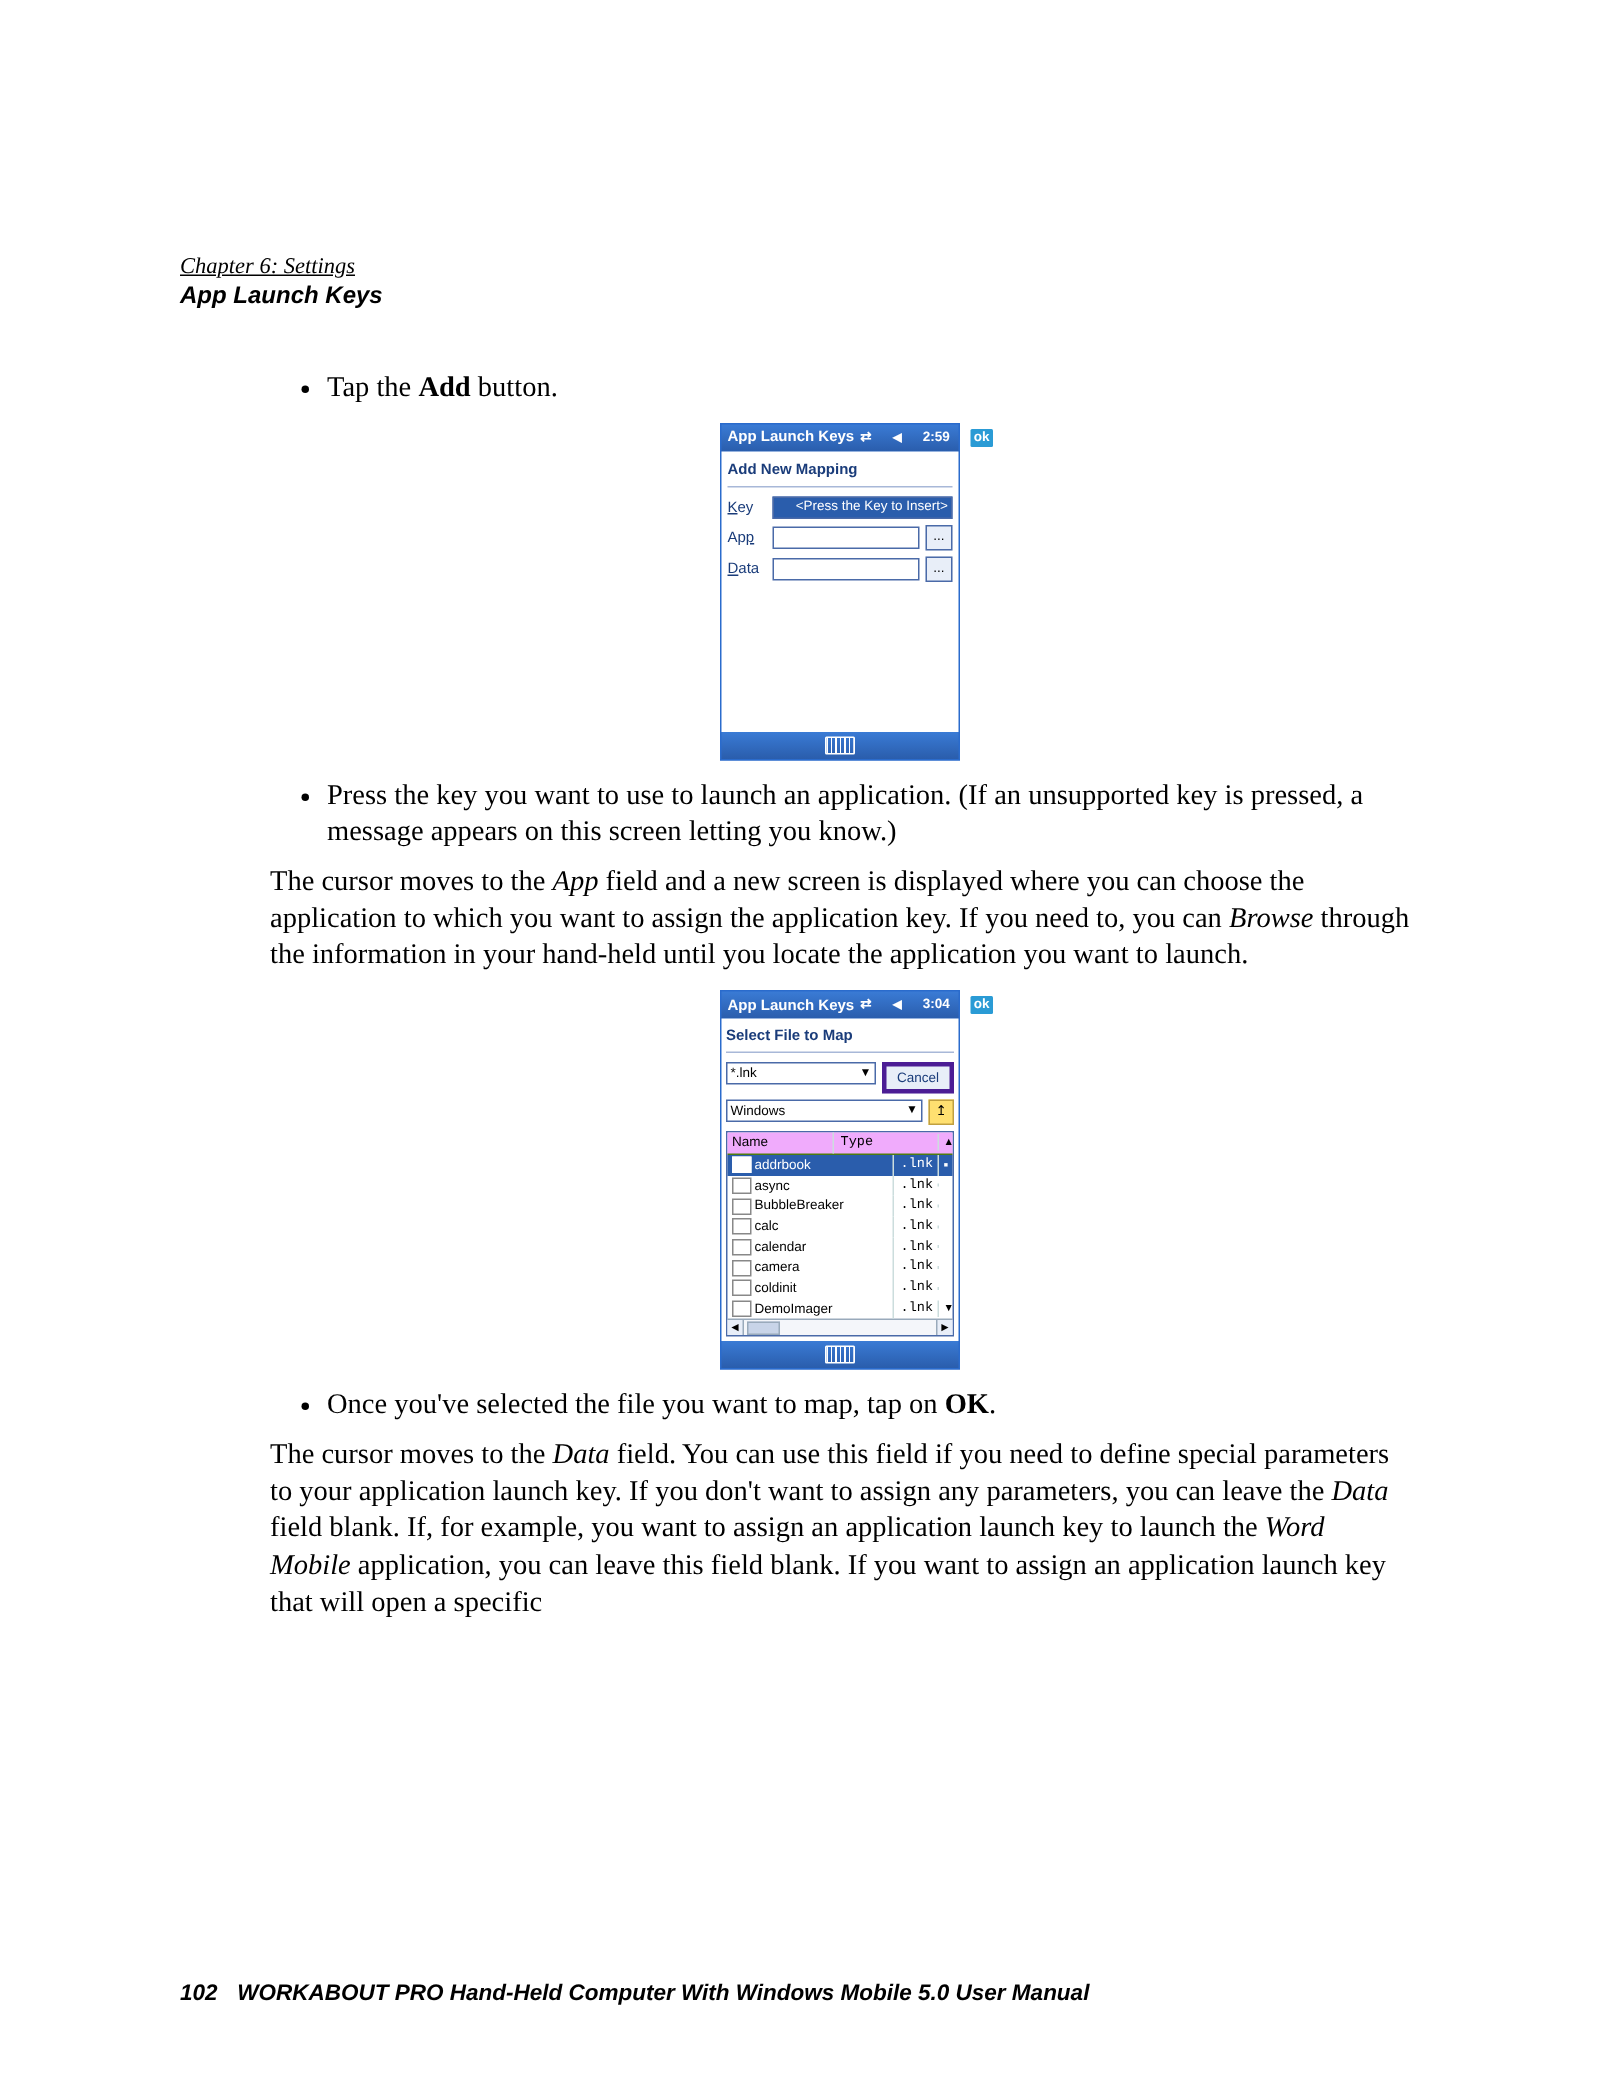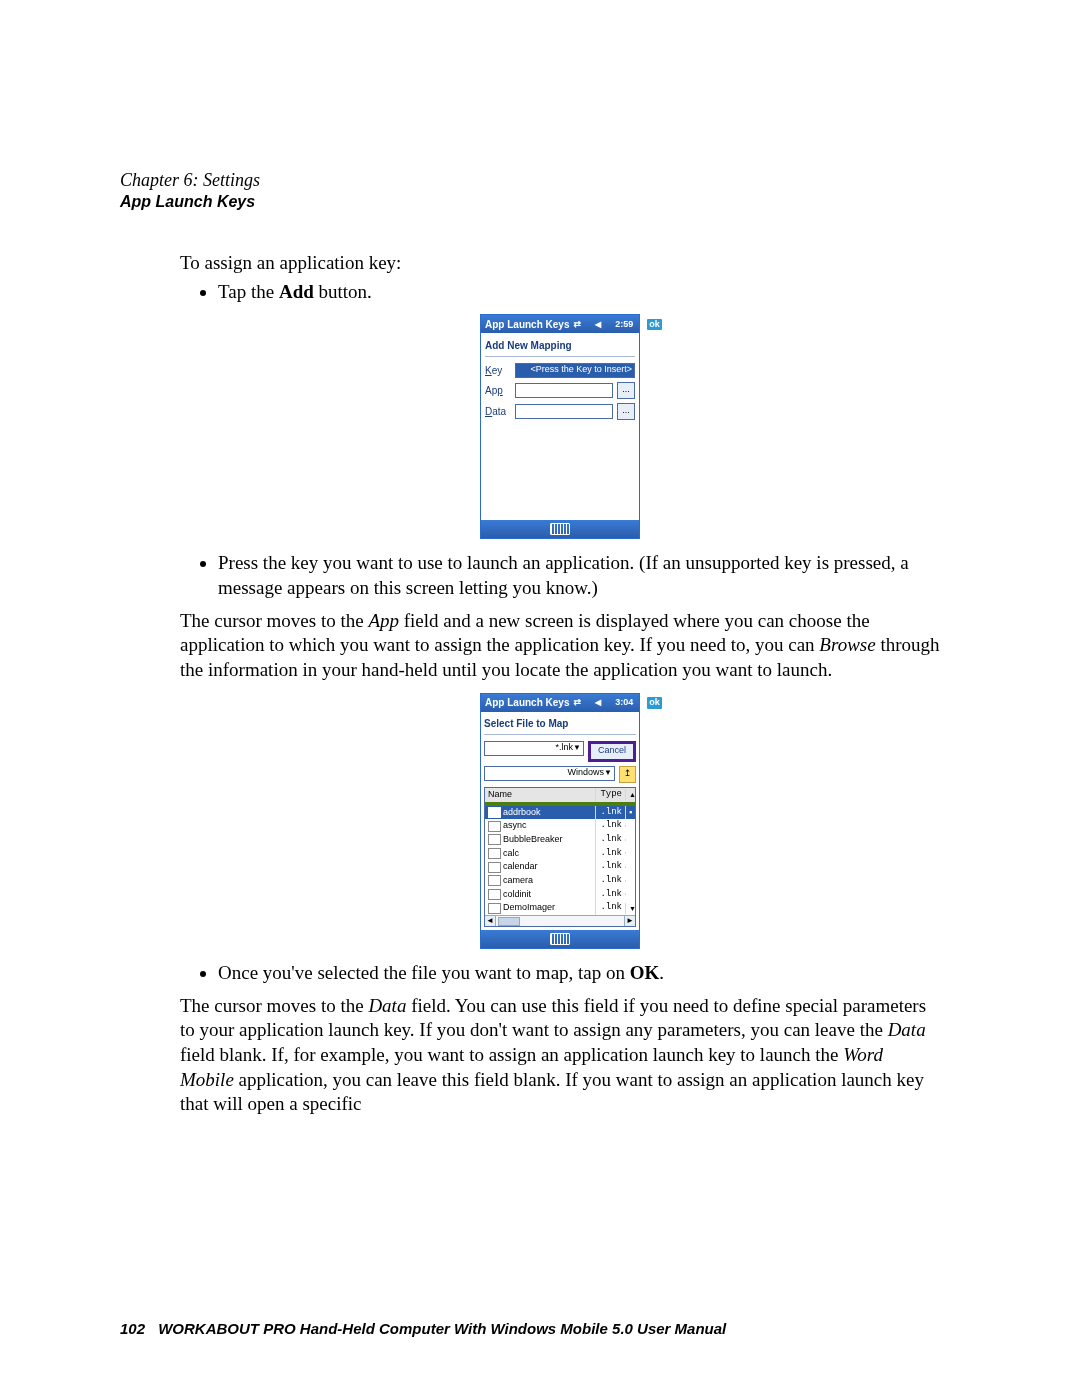--- a/index.html
+++ b/index.html
@@ -13,22 +13,23 @@
     position: relative;
   }
   .page {
     padding: 170px 120px 60px 120px;
     box-sizing: border-box;
     height: 100%;
     position: relative;
   }
   .header-chapter {
     font-style: italic;
-    font-size: 18px;
+    font-size: 15px;
     margin-bottom: 2px;
+    text-decoration: underline;
   }
   .header-section {
     font-style: italic;
     font-weight: bold;
     font-size: 16px;
     font-family: Arial, Helvetica, sans-serif;
     margin-bottom: 40px;
   }
   .body-text {
     font-size: 19px;
@@ -162,21 +163,21 @@
     gap: 4px;
     margin-bottom: 4px;
   }
   .wm-dropdown {
     flex: 1 1 auto;
     height: 15px;
     border: 1px solid #4a6aa8;
     font-size: 9px;
     display: flex;
     align-items: center;
-    justify-content: flex-end;
+    justify-content: space-between;
     padding: 0 2px;
     box-sizing: border-box;
     background: #fff;
     cursor: pointer;
   }
   .wm-dropdown .dd-arrow { font-size: 8px; }
   .wm-cancel-btn {
     width: 42px; height: 15px;
     border: 3px solid #4c1d95;
     background: #e8eef8;
@@ -196,22 +197,23 @@
   }
   .wm-table {
     border: 1px solid #4a6aa8;
     font-size: 9px;
   }
   .wm-table-head, .wm-tr {
     display: flex;
     align-items: center;
   }
   .wm-table-head {
-    background: #e5e5e5;
-    border-bottom: 4px solid #4d7c0f;
+    background: #f0abfc;
+    border-bottom: 1px solid #4d7c0f;
+    gap: 40px;
   }
   .wm-th, .wm-td {
     padding: 1px 3px;
     box-sizing: border-box;
   }
   .wm-col-name { flex: 1 1 auto; display:flex; align-items:center; gap:2px; }
   .wm-col-type { width: 30px; text-align:right; border-left:1px solid #cdd;font-family:Liberation Mono, monospace; }
   .wm-col-sb { width: 10px; border-left:1px solid #cdd; text-align:center; }
   .wm-tr.selected { background: #2a5dac; color:#fff; }
   .file-ico {
@@ -266,21 +268,20 @@
   }
 </style>
 </head>
 <body>
 
 <div class="page">
   <div class="header-chapter">Chapter 6: Settings</div>
   <div class="header-section">App Launch Keys</div>
 
   <div class="body-text">
-    <div class="para">To assign an application key:</div>
     <ul class="bullets">
       <li>
         <span>Tap the </span><span class="bold">Add</span><span> button.</span>
       </li>
     </ul>
 
     <div class="screenshot-wrap">
       <div class="wm-device">
         <div class="wm-titlebar">
           <span class="wm-start-icon"></span>

